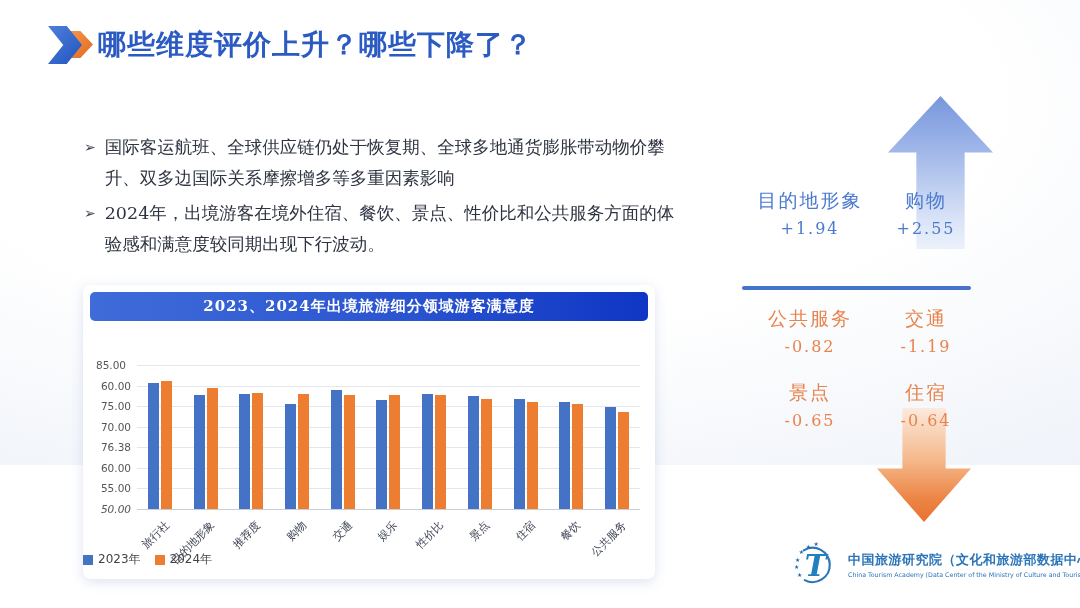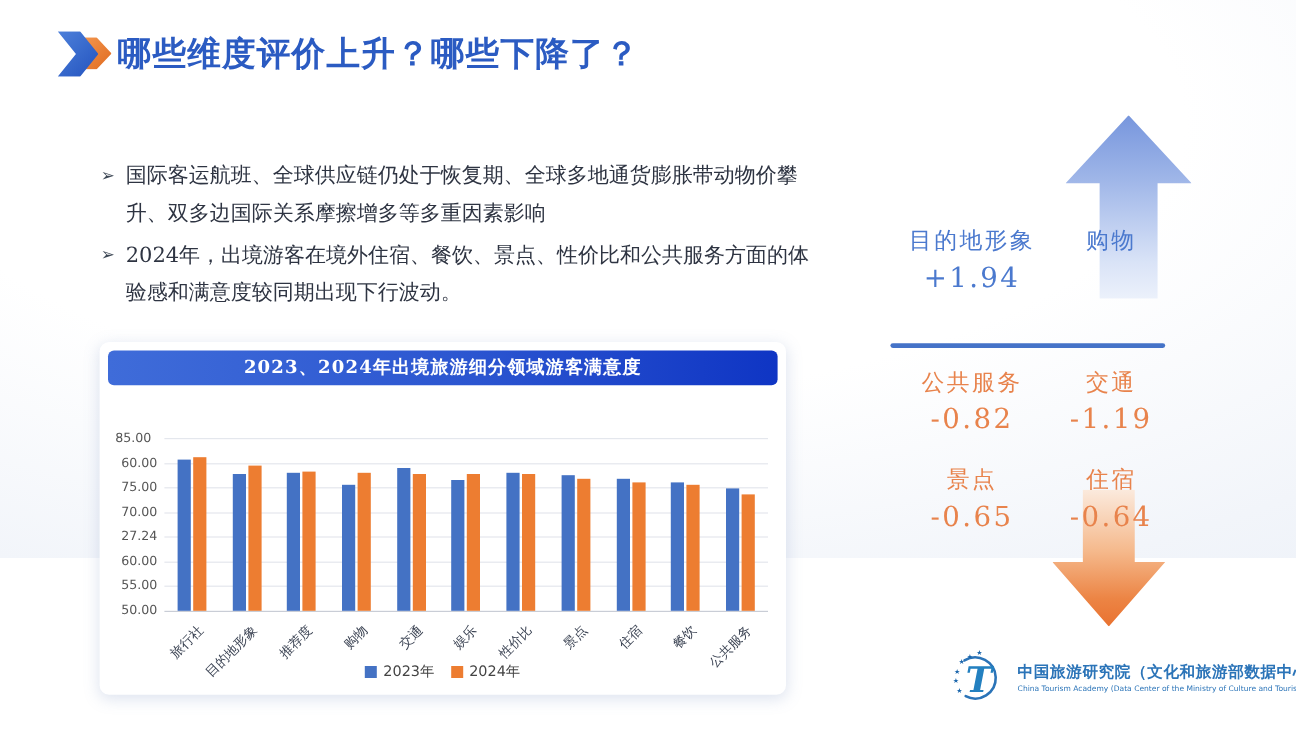--- a/index.html
+++ b/index.html
@@ -53,40 +53,40 @@
          display:flex; justify-content:space-around; align-items:flex-end; }
   .bar-group{ display:flex; gap:2px; align-items:flex-end; height:100%; }
   .bar{ width:11px; }
   .xlabels{ position:absolute; left:54px; top:227px; width:503px; height:52px; display:flex; }
   .xslot{ position:relative; flex:1; }
   .xslot span{
     position:absolute; top:6px; right:46%; white-space:nowrap;
     font-size:11px; color:#3c4454;
     transform:rotate(-45deg); transform-origin:100% 0;
   }
-  .legend{ position:absolute; left:0; right:0; top:266px; display:flex; justify-content:center; gap:14px; }
+  .legend{ position:absolute; left:0; right:0; top:266px; display:flex; justify-content:flex-start; gap:14px; }
   .legend-item{ display:flex; align-items:center; gap:5px; font-size:12px; color:#444; }
   .legend-swatch{ width:10px; height:10px; display:inline-block; }
 
   
   .up-arrow{
     position:absolute; left:888px; top:96px; width:105px; height:153px; z-index:1;
     background:linear-gradient(180deg,#7796DD 0%,#9FB6E8 35%,#D9E3F7 80%,#ECF1FB 100%);
     clip-path:polygon(50% 0,100% 37%,73% 37%,73% 100%,27% 100%,27% 37%,0 37%);
   }
   .down-arrow{
     position:absolute; left:877px; top:408px; width:94px; height:114px; z-index:1;
     background:linear-gradient(180deg,#FBEADD 0%,#F5B98C 45%,#EC8444 80%,#E97230 100%);
     clip-path:polygon(27% 0,73% 0,73% 53%,100% 53%,50% 100%,0 53%,27% 53%);
   }
   .metric-grid{ position:absolute; display:grid; grid-template-columns:1fr 1fr; z-index:2; text-align:center; }
   .metric-grid.up{ left:752px; top:188px; width:232px; color:#4B79CE; }
   .metric-grid.down{ left:752px; top:306px; width:232px; color:#E8834C; row-gap:24px; }
   .metric .m-label{ font-size:19px; letter-spacing:2px; }
-  .metric .m-value{ font-size:23px; letter-spacing:2px; margin-top:5px; }
+  .metric .m-value{ font-size:16px; letter-spacing:2px; margin-top:5px; }
   .divider{ position:absolute; left:742px; top:286px; width:229px; height:4px;
             background:#4573C8; border-radius:2px; }
 
   
   .footer-logo{ position:absolute; left:792px; top:541px; display:flex; align-items:center; gap:9px; }
   .org-text .cn{ font-size:13px; font-weight:bold; color:#2B74B8; white-space:nowrap; letter-spacing:.5px; }
   .org-text .en{ font-size:6.3px; color:#2B74B8; white-space:nowrap; margin-top:2px;
                  font-family:"DejaVu Sans","Liberation Sans",sans-serif; }
 </style>
 </head>
@@ -110,27 +110,27 @@
     <li>
       <span class="marker">➢</span>
       <span>2024年，出境游客在境外住宿、餐饮、景点、性价比和公共服务方面的体验感和满意度较同期出现下行波动。</span>
     </li>
   </ul>
 
   <div class="chart-card">
     <div class="chart-banner">2023、2024年出境旅游细分领域游客满意度</div>
     <div class="plot" id="plot">
         <div class="gridline base" style="top: 224px;"></div>
-        <div class="ytick" style="top: 218px;">50.00</div>
+        <div class="ytick" style="top: 218px; font-style: italic;">50.00</div>
         <div class="gridline" style="top: 203.429px;"></div>
         <div class="ytick" style="top: 197.429px;">55.00</div>
         <div class="gridline" style="top: 182.857px;"></div>
         <div class="ytick" style="top: 176.857px;">60.00</div>
         <div class="gridline" style="top: 162.286px;"></div>
-        <div class="ytick" style="top: 156.286px;">27.24</div>
+        <div class="ytick" style="top: 156.286px;">76.38</div>
         <div class="gridline" style="top: 141.714px;"></div>
         <div class="ytick" style="top: 135.714px;">70.00</div>
         <div class="gridline" style="top: 121.143px;"></div>
         <div class="ytick" style="top: 115.143px;">75.00</div>
         <div class="gridline" style="top: 100.571px;"></div>
         <div class="ytick" style="top: 94.5714px;">60.00</div>
         <div class="gridline" style="top: 80px;"></div>
         <div class="ytick" style="top: 74px; text-align: center;">85.00</div>
         <div class="bars">
           <div class="bar-group">
@@ -227,20 +227,21 @@
   </div>
 
   <div class="up-arrow"></div>
   <div class="metric-grid up">
     <div class="metric">
       <div class="m-label">目的地形象</div>
       <div class="m-value">+1.94</div>
     </div>
     <div class="metric">
       <div class="m-label">购物</div>
+      <div class="m-value">+2.55</div>
     </div>
   </div>
 
   <div class="divider"></div>
 
   <div class="down-arrow"></div>
   <div class="metric-grid down">
     <div class="metric">
       <div class="m-label">公共服务</div>
       <div class="m-value">-0.82</div>

